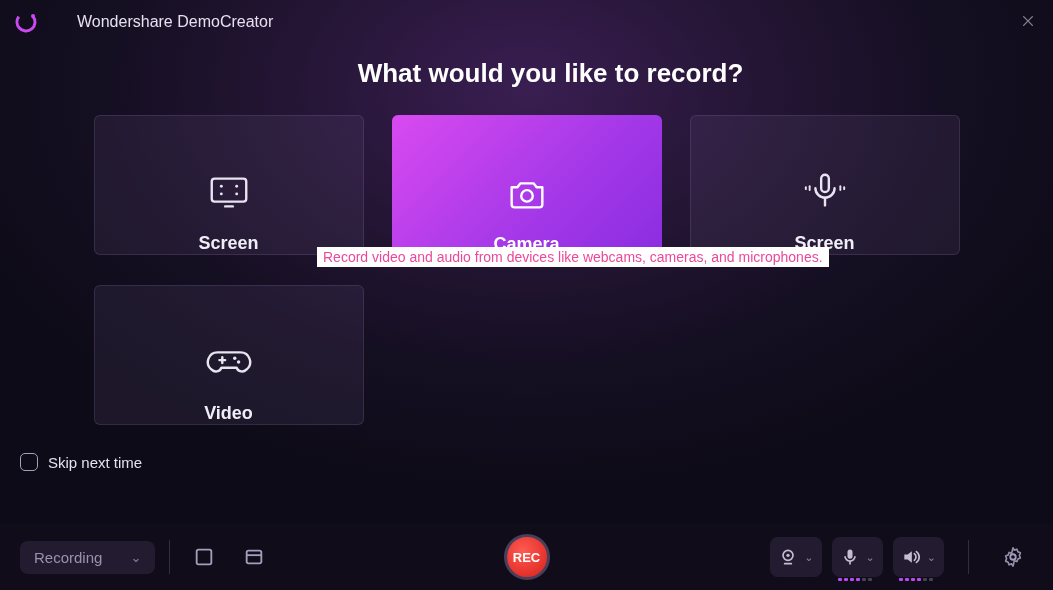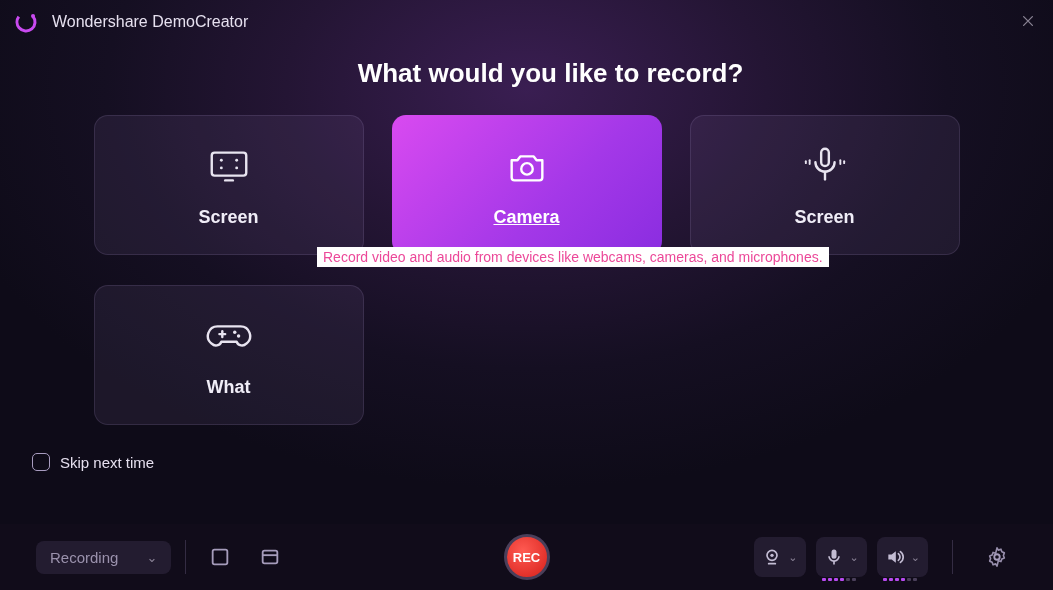--- a/index.html
+++ b/index.html
@@ -11,20 +11,21 @@
     position: relative;
   }
 
   
   .titlebar {
     display: flex;
     align-items: center;
     height: 44px;
     padding: 0 14px;
     position: relative;
+    gap: 25px;
   }
   .logo {
     width: 24px; height: 24px;
     margin-right: 14px;
     display: flex; align-items: center; justify-content: center;
   }
   .app-title {
     font-size: 16px;
     font-weight: 400;
     color: #e6e0ef;
@@ -54,25 +55,25 @@
     grid-template-columns: repeat(3, 270px);
     grid-template-rows: 140px 140px;
     gap: 30px 28px;
     justify-content: center;
     margin-top: 26px;
     position: relative;
   }
   .card {
     background: rgba(120, 100, 150, 0.14);
     border: 1px solid rgba(160, 140, 190, 0.18);
-    border-radius: 14px;
+    border-radius: 6px;
     display: flex;
     flex-direction: column;
     align-items: center;
-    justify-content: center;
+    justify-content: flex-end;
     gap: 18px;
     cursor: pointer;
     position: relative;
   }
   .card.active {
     background: linear-gradient(135deg, #d94af0 0%, #a438e8 60%, #8a2de0 100%);
     border: none;
     text-decoration: underline;
   }
   .card-icon {
@@ -99,21 +100,21 @@
     z-index: 10;
     top: 132px;
     left: 317px;
   }
 
   
   .skip-row {
     display: flex;
     align-items: center;
     gap: 10px;
-    margin-left: 32px;
+    margin-left: 20px;
     margin-top: 28px;
     cursor: pointer;
   }
   .checkbox {
     width: 18px; height: 18px;
     border: 1.5px solid #a89cc0;
     border-radius: 5px;
     background: transparent;
   }
   .skip-label { font-size: 15px; color: #e6e0ef; }
@@ -121,21 +122,21 @@
   
   .bottombar {
     position: absolute;
     bottom: 0;
     left: 0;
     right: 0;
     height: 66px;
     background: rgba(20, 15, 30, 0.55);
     display: flex;
     align-items: center;
-    padding: 0 36px;
+    padding: 0 20px;
   }
   .mode-select {
     display: flex;
     align-items: center;
     gap: 28px;
     background: rgba(90, 75, 115, 0.25);
     border-radius: 8px;
     padding: 8px 14px;
     cursor: pointer;
     color: #9b92ad;
@@ -273,21 +274,21 @@
   <div class="card">
     <div class="card-icon">
       <svg viewBox="0 0 48 32" width="46" height="32">
           <path d="M12 6 h24 a10 10 0 0 1 6 18 a6 6 0 0 1 -10 -2 h-16 a6 6 0 0 1 -10 2 a10 10 0 0 1 6 -18 Z" fill="none" stroke="currentColor" stroke-width="2.5" stroke-linejoin="round"></path>
           <line x1="14" y1="14" x2="20" y2="14" stroke="currentColor" stroke-width="2.5" stroke-linecap="round"></line>
           <line x1="17" y1="11" x2="17" y2="17" stroke="currentColor" stroke-width="2.5" stroke-linecap="round"></line>
           <circle cx="30" cy="12" r="1.8" fill="currentColor"></circle>
           <circle cx="34" cy="16" r="1.8" fill="currentColor"></circle>
         </svg>
     </div>
-    <div class="card-label">What</div>
+    <div class="card-label">Video</div>
   </div>
 
 
 
   <div class="tooltip">Record video and audio from devices like webcams, cameras, and microphones.</div>
 </div>
 
 <div class="skip-row">
   <div class="checkbox"></div>
   <div class="skip-label">Skip next time</div>

